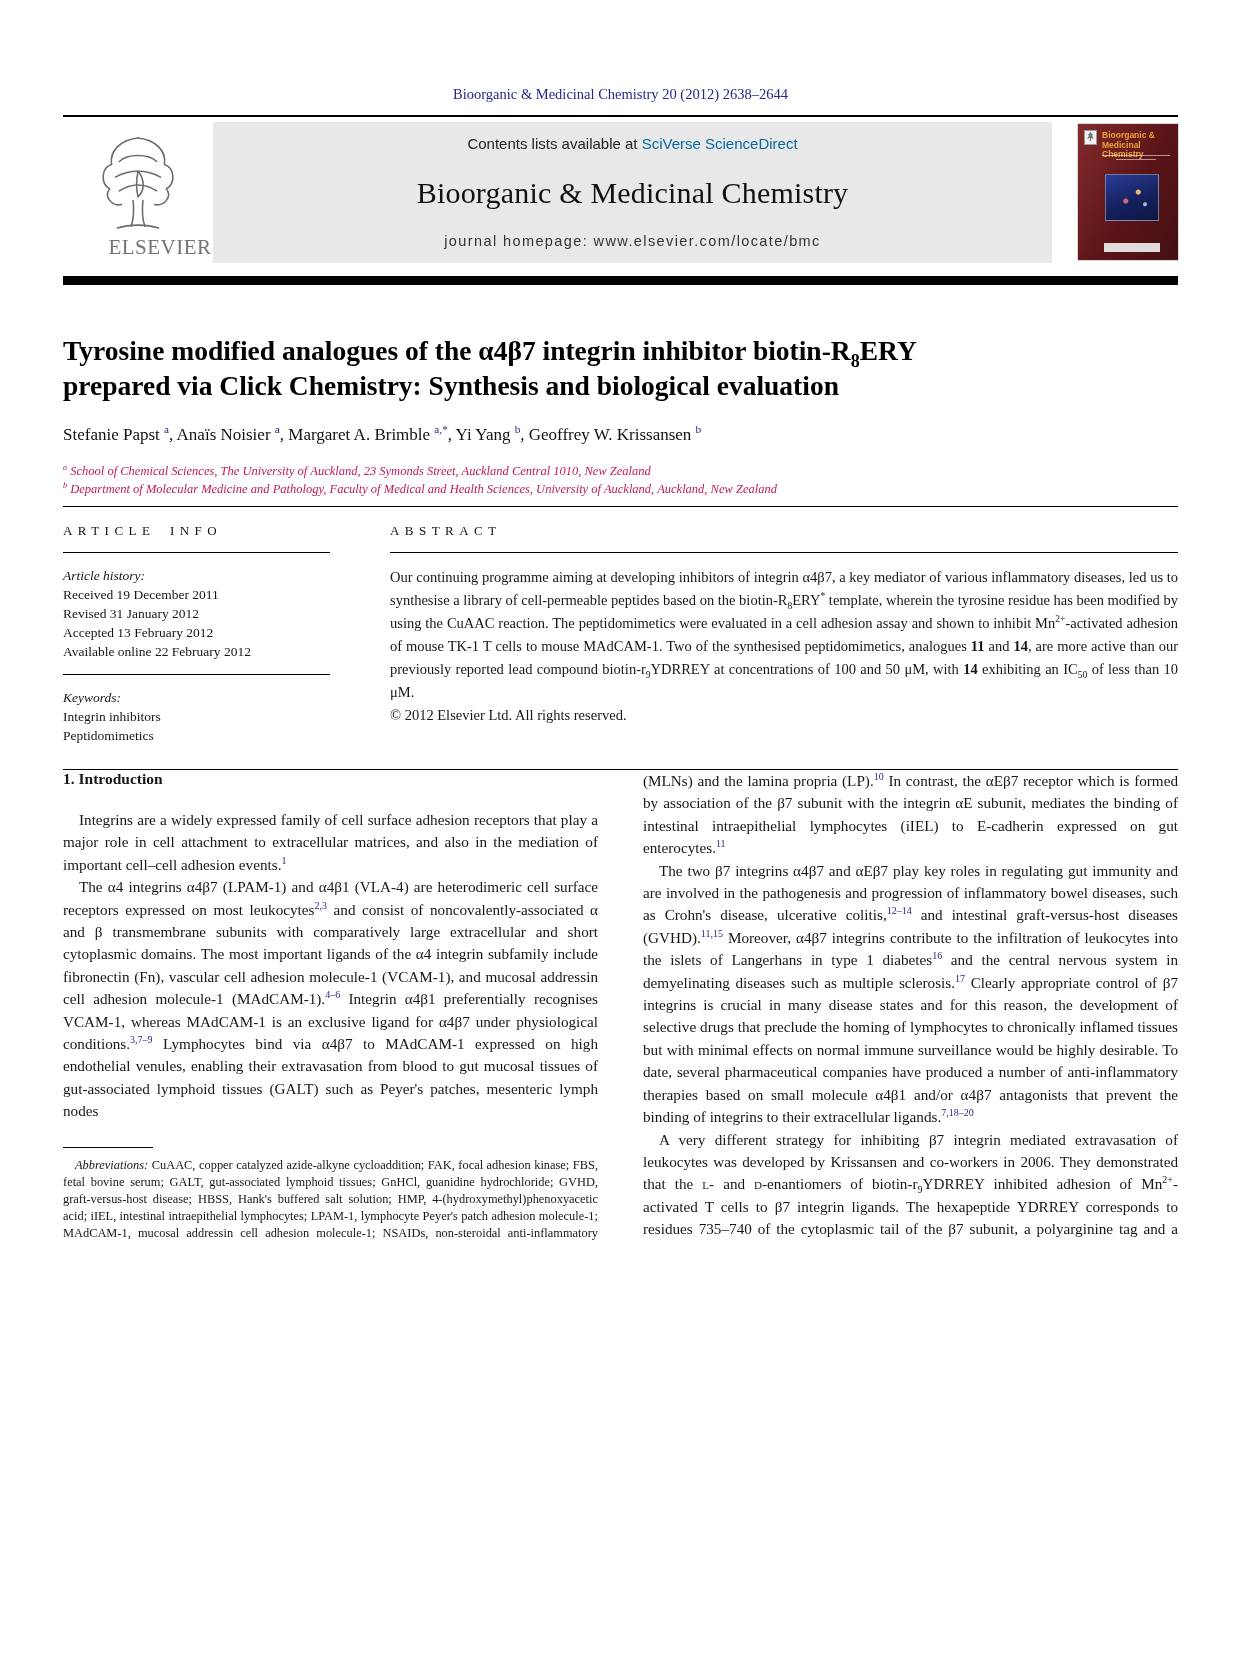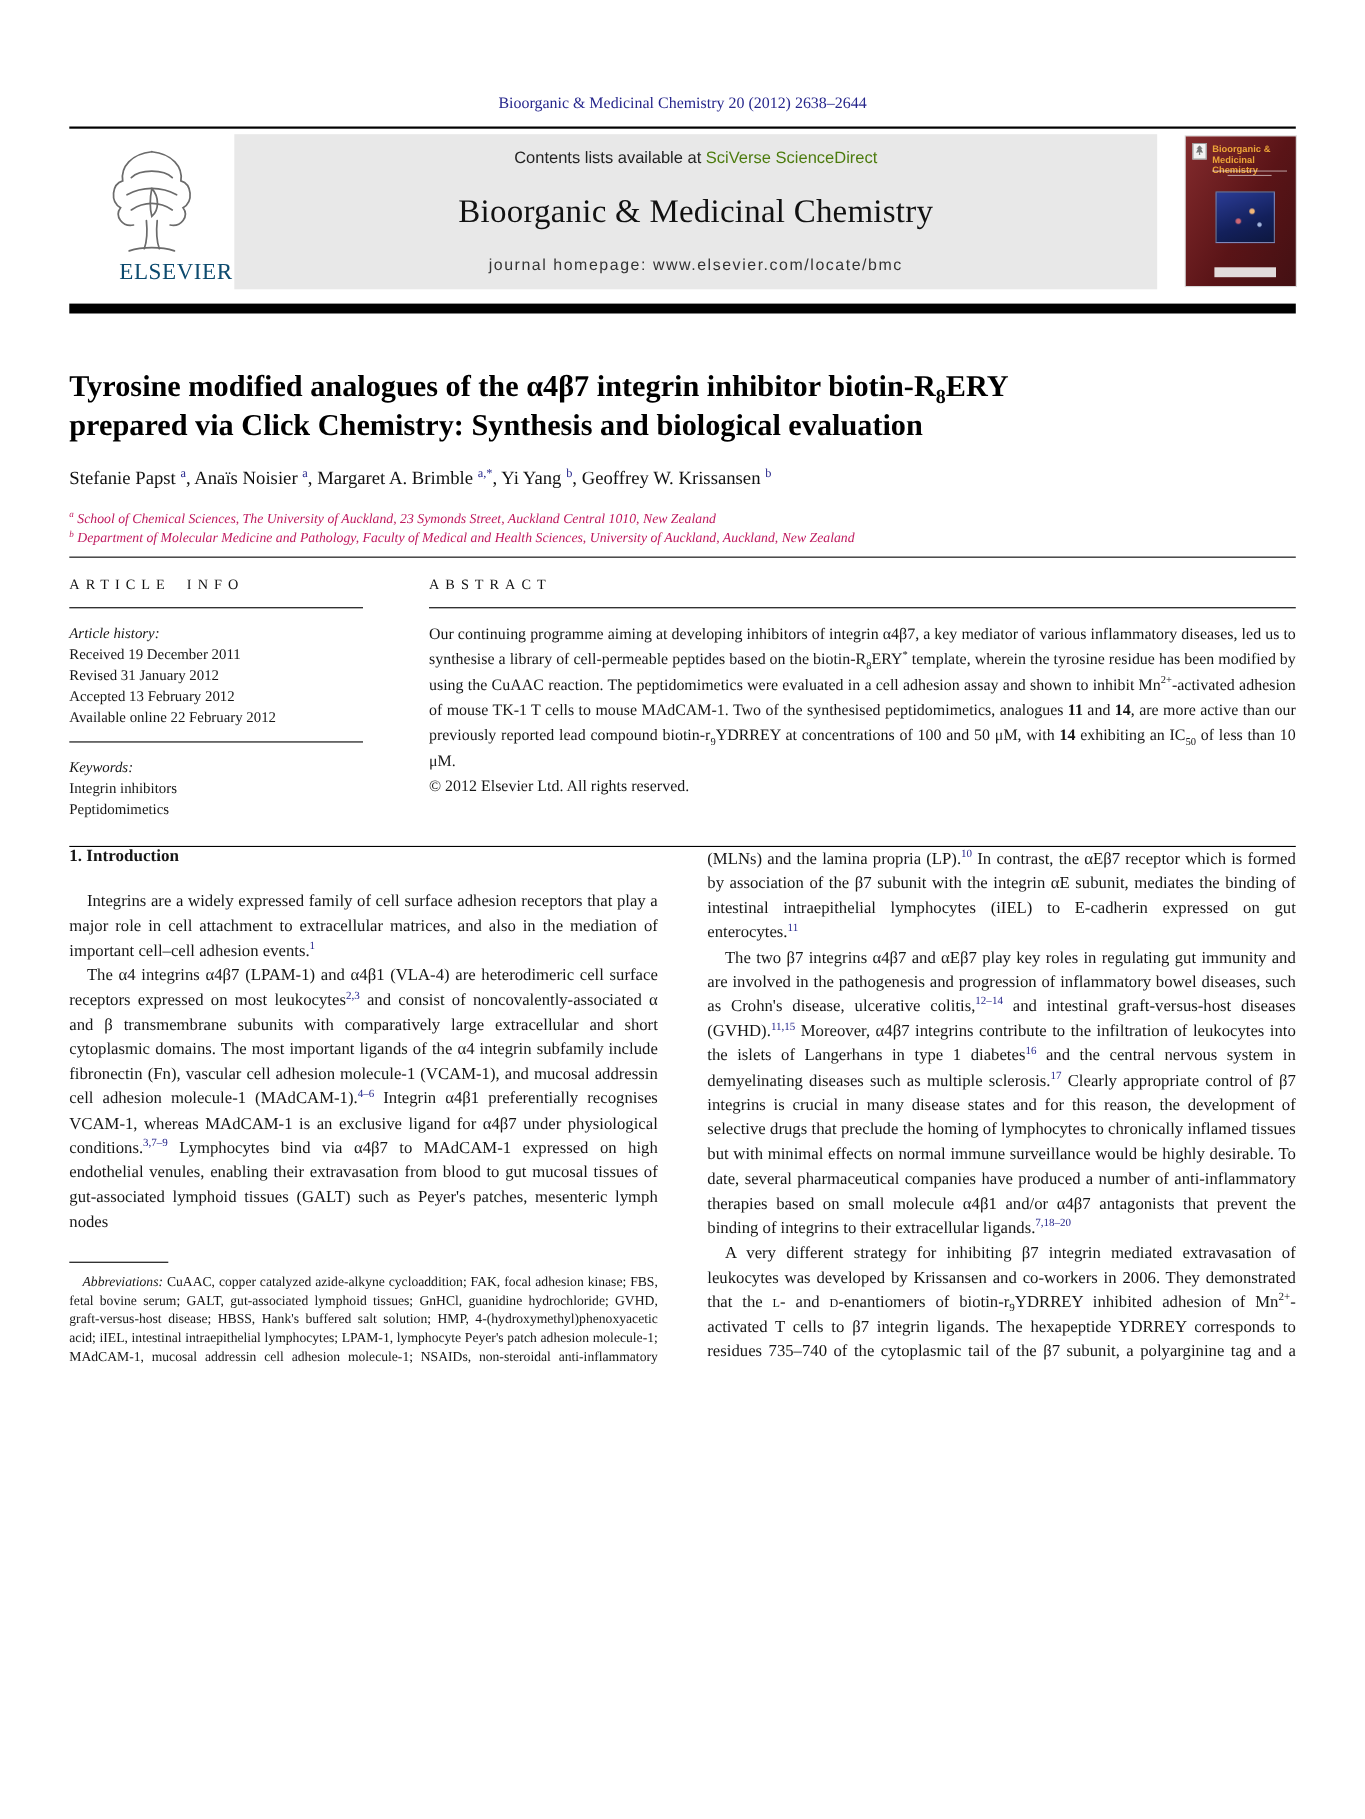--- a/index.html
+++ b/index.html
@@ -11,24 +11,24 @@
   }
   .content { position:absolute; left:63px; top:0; width:1115px; }
 
   
   .citation { margin-top:86px; text-align:center; font-size:14.5px; color:#26268c; }
 
   
   .top-rule { margin-top:12px; border-top:2.5px solid #000; }
   .header-row { display:flex; height:141px; margin-top:5px; }
   .logo-col { width:150px; display:flex; flex-direction:column; align-items:center; justify-content:flex-start; padding-top:10px; }
-  .elsevier-word { font-family:"Liberation Serif",serif; font-size:21px; letter-spacing:0.5px; color:#0c4a6e; margin-top:1px;margin-left:44px; }
+  .elsevier-word { font-family:"Liberation Serif",serif; font-size:21px; letter-spacing:0.5px; color:#737373; margin-top:1px;margin-left:44px; }
   .band { flex:1; background:#e8e8e8; display:flex; flex-direction:column; justify-content:space-between; text-align:center; padding:13px 8px 14px 8px; }
   .band .contents { font-family:"Liberation Sans",sans-serif; font-size:15px; color:#222; }
-  .band .contents .lnk { color:#4d7c0f; }
+  .band .contents .lnk { color:#0369a1; }
   .band .jtitle { font-size:30px; color:#111; letter-spacing:0.2px; }
   .band .homepage { font-family:"Liberation Sans",sans-serif; font-size:14.5px; letter-spacing:1.4px; color:#333; }
   .cover-col { width:126px; display:flex; justify-content:flex-end; padding-top:2px; }
   .cover { position:relative; width:100px; height:136px; background:linear-gradient(118deg,#842b2d 0%,#5a1417 55%,#431013 100%); box-shadow:0 0 0 1px #d8d8d8; }
   .cover-logo { position:absolute; top:6px; left:6px; width:13px; height:15px; background:#f2f2f2; box-shadow:inset 0 0 0 1px #999; }
   .cover-logo:after { content:""; position:absolute; left:3px; top:2px; width:7px; height:9px; background:#777; clip-path:polygon(50% 0,90% 35%,70% 35%,95% 75%,55% 70%,60% 100%,40% 100%,45% 70%,5% 75%,30% 35%,10% 35%); }
   .cover-title { position:absolute; top:7px; left:24px; right:4px; color:#eca438; font-family:"Liberation Sans",sans-serif; font-weight:bold; font-size:8.5px; line-height:9.5px; text-align:left; }
   .cover-sub { position:absolute; top:31px; left:24px; right:8px; }
   .cover-sub i { display:block; height:1px; background:rgba(255,255,255,0.55); margin-bottom:3px; }
   .cover-sub i:last-child { width:60%; margin-left:20%; }

